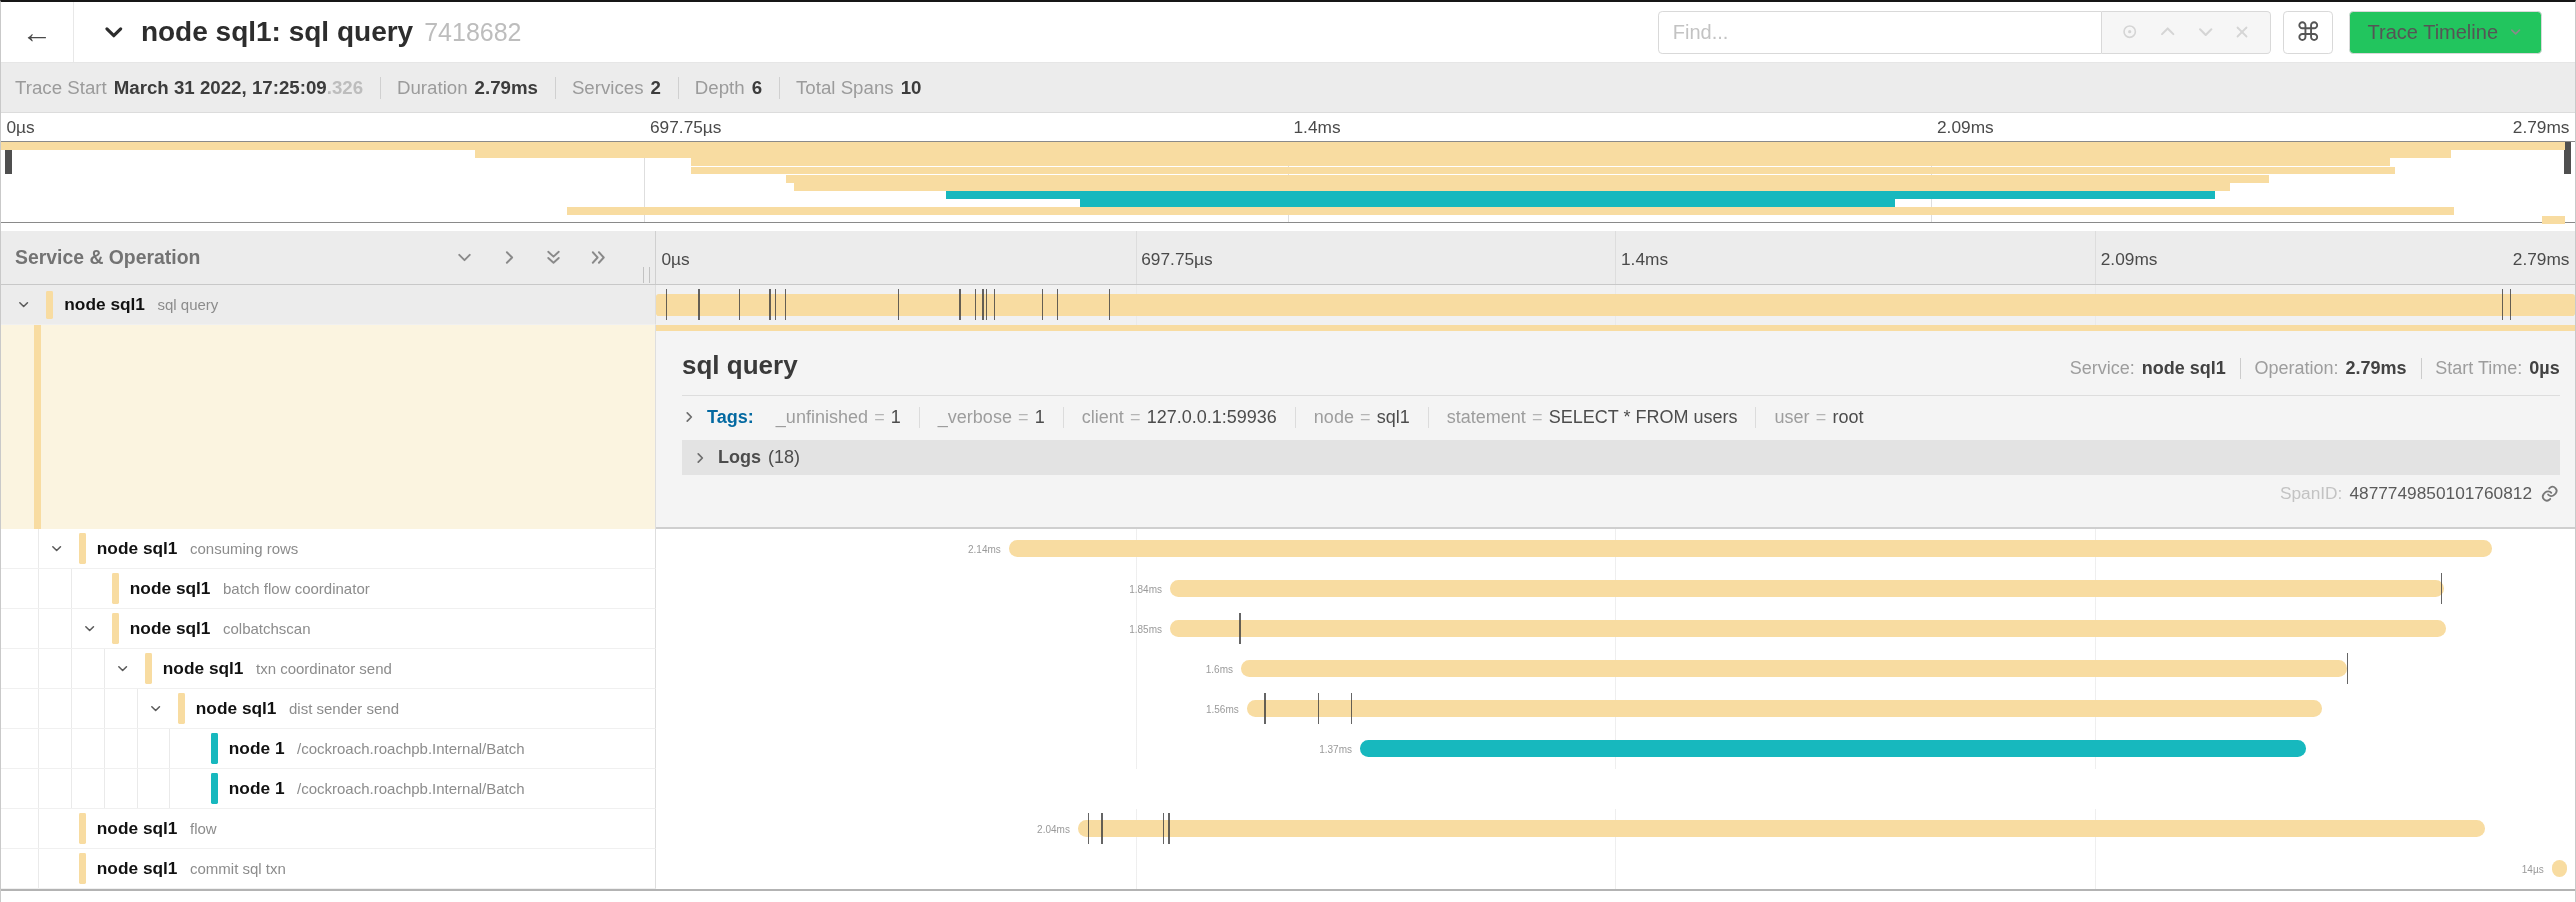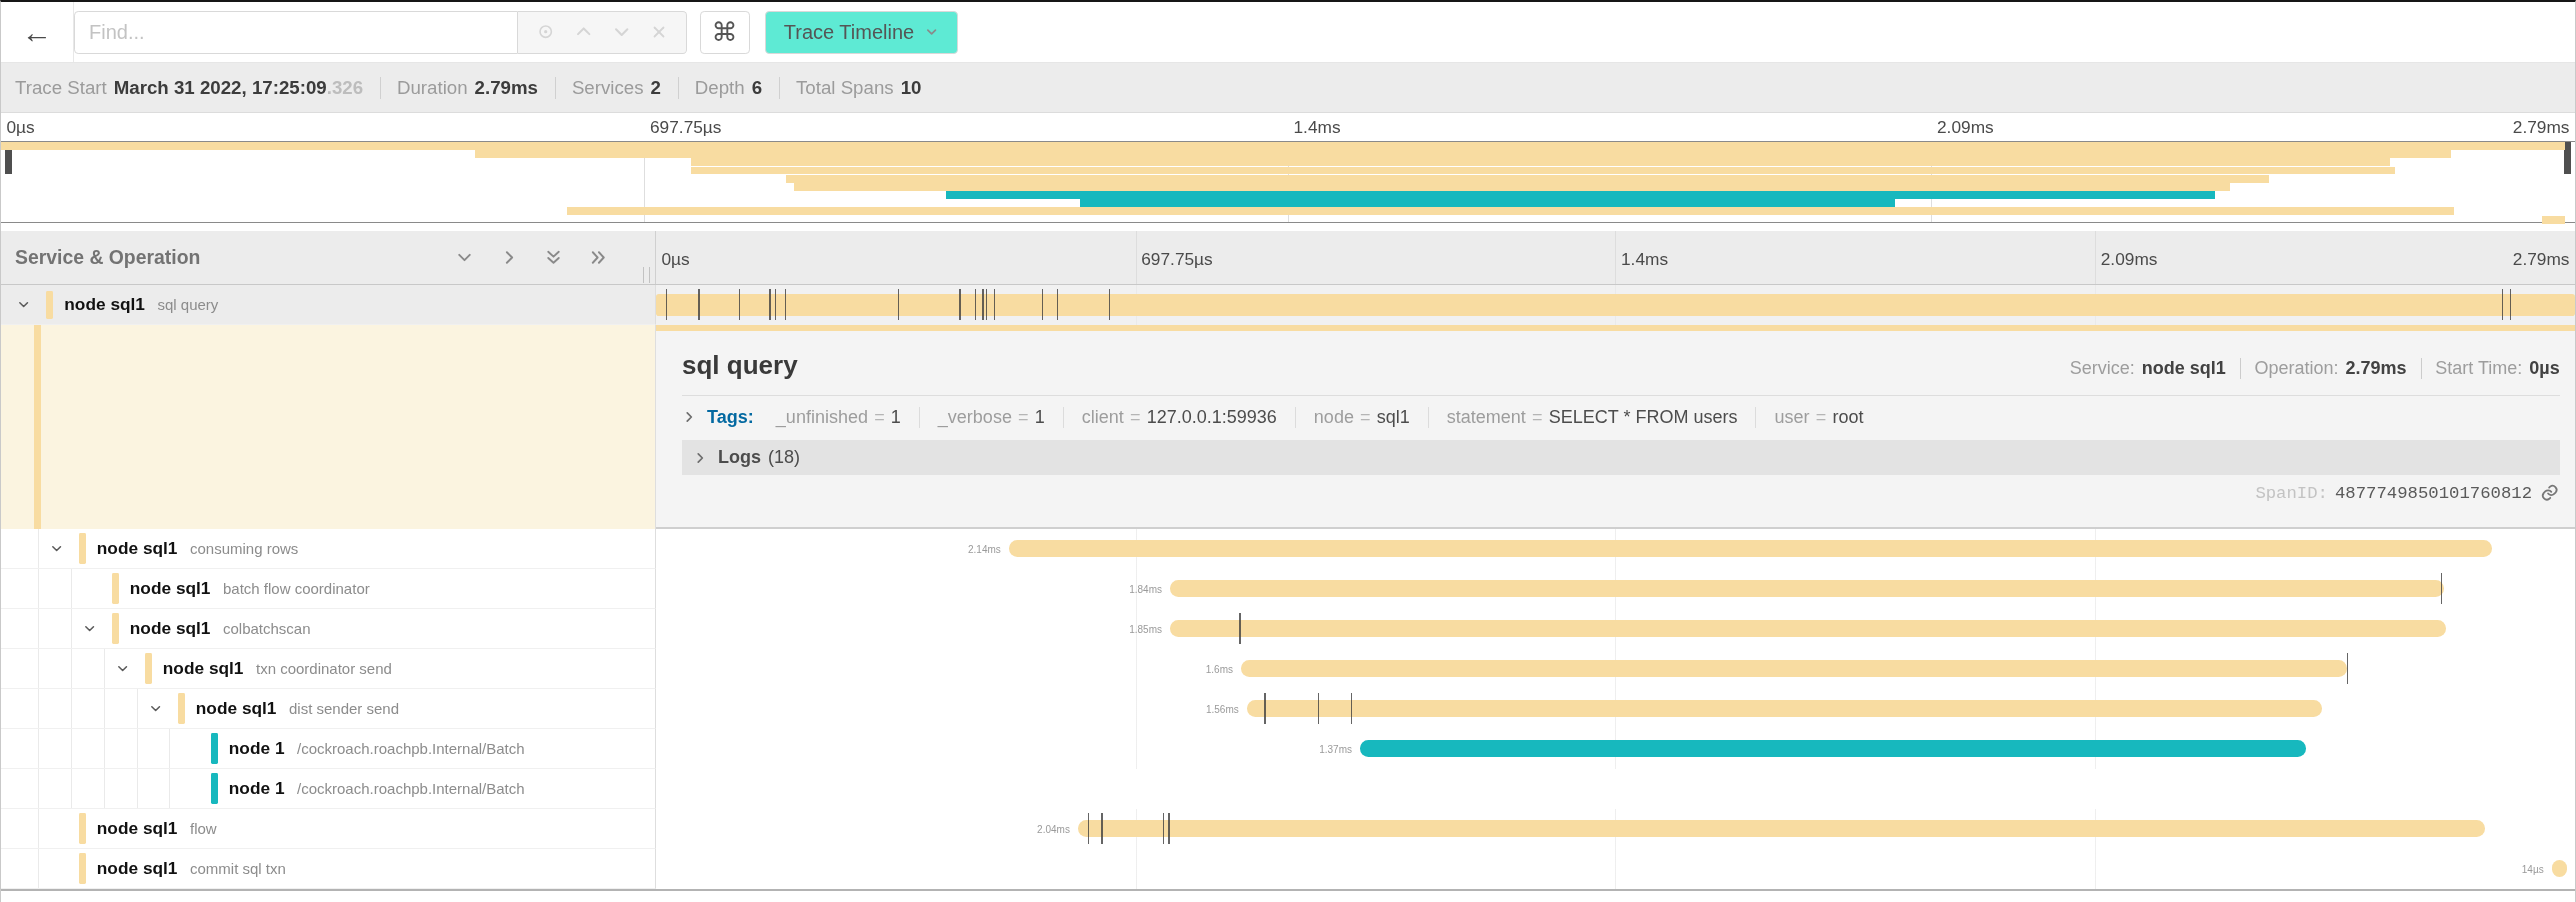--- a/index.html
+++ b/index.html
@@ -20,21 +20,21 @@
   .controls { display:flex; align-items:center; padding-right:33px; }
   .find-group { display:flex; height:43px; }
   .find-input { width:444px; height:43px; border:0.7px solid #d9d9d9; border-radius:4.2px 0 0 4.2px; padding:0 14px;
                 font-size:20px; color:#444; outline:none; font-family:"Liberation Sans",sans-serif; }
   .find-input::placeholder { color:#c3c3c3; }
   .find-suffix { width:169px; height:43px; background:#f6f6f6; border:0.7px solid #d9d9d9; border-left:none;
                  border-radius:0 4.2px 4.2px 0; display:flex; align-items:center; justify-content:space-evenly; }
   .sfx-icon { display:flex; opacity:.9; }
   .cmd-btn { width:50px; height:43px; margin-left:12.5px; border:0.7px solid #d9d9d9; border-radius:4.2px; background:#fff;
              font-size:26px; color:#555; display:flex; align-items:center; justify-content:center; cursor:pointer; }
-  .view-btn { height:43px; margin-left:15.3px; border:0.7px solid #d9d9d9; border-radius:4.2px; background:#5eead4;
+  .view-btn { height:43px; margin-left:15.3px; border:0.7px solid #d9d9d9; border-radius:4.2px; background:#22c55e;
               font-size:20px; color:#555; display:flex; align-items:center; padding:0 18px; cursor:pointer; white-space:nowrap; }
   .view-btn .caret { margin-left:9.7px; display:flex; }
 
   
   .summary { height:50px; background:#ececec; border-bottom:0.7px solid #dcdcdc; display:flex; align-items:center;
              padding-left:14px; font-size:18.7px; }
   .sum-item { display:flex; align-items:center; white-space:nowrap; }
   .sum-label { color:#9b9b9b; }
   .sum-value { color:#3c3c3c; font-weight:bold; margin-left:7px; }
   .sum-suffix { color:#bdbdbd; font-weight:bold; }
@@ -105,35 +105,43 @@
   .tag { padding:0 18px; white-space:nowrap; }
   .tag + .tag { border-left:0.7px solid #dcdcdc; }
   .tag .k { color:#9d9d9d; }
   .tag .eq { color:#b5b5b5; margin:0 6.2px; }
   .tag .v { color:#4c4c4c; }
   .d-logs { margin-top:12.5px; height:35px; background:#e3e3e3; display:flex; align-items:center; padding-left:11px;
             font-size:18px; cursor:pointer; }
   .d-logs .chev { display:flex; margin-right:11px; }
   .logs-label { font-weight:bold; color:#4c4c4c; }
   .logs-count { color:#4c4c4c; margin-left:7px; }
-  .d-spanid { margin-top:8.3px; text-align:right; font-size:17.3px; display:flex; justify-content:flex-end; align-items:center;font-family:Liberation Mono, monospace; }
+  .d-spanid { margin-top:8.3px; text-align:right; font-size:17.3px; display:flex; justify-content:flex-end; align-items:center; }
   .spanid-label { color:#c3c3c3; }
   .spanid-value { color:#5a5a5a; margin-left:7px; }
   .link-icn { display:flex; margin-left:8.3px; cursor:pointer; }
 
   .footer { height:15.3px; border-top:2.1px solid #b3b3b3; background:#fff; }
 </style>
 </head>
 <body>
 
 <div class="app">
 
   <div class="titlebar">
     <div class="back-btn">
       <span>←</span>
+    </div>
+    <div class="title-wrap">
+      <span class="title-chev">
+        <svg width="23.6" height="23.6" viewBox="0 0 24 24" fill="none" stroke="#2d2d2d" stroke-width="3.2" stroke-linecap="round" stroke-linejoin="round">
+            <polyline points="5,9 12,16 19,9"></polyline>
+          </svg>
+      </span>
+      <h1 class="page-title"><span>node sql1: sql query</span><span class="trace-id">7418682</span></h1>
     </div>
     <div class="controls">
       <div class="find-group">
         <input class="find-input" type="text" placeholder="Find..." style="">
         <div class="find-suffix">
           <span class="sfx-icon">
             <svg width="19.4" height="19.4" viewBox="0 0 24 24" fill="none" stroke="#d2d2d2" stroke-width="2">
                 <circle cx="12" cy="12" r="7"></circle>
                 <circle cx="12" cy="12" r="2" fill="#d2d2d2" stroke="none"></circle>
               </svg>

